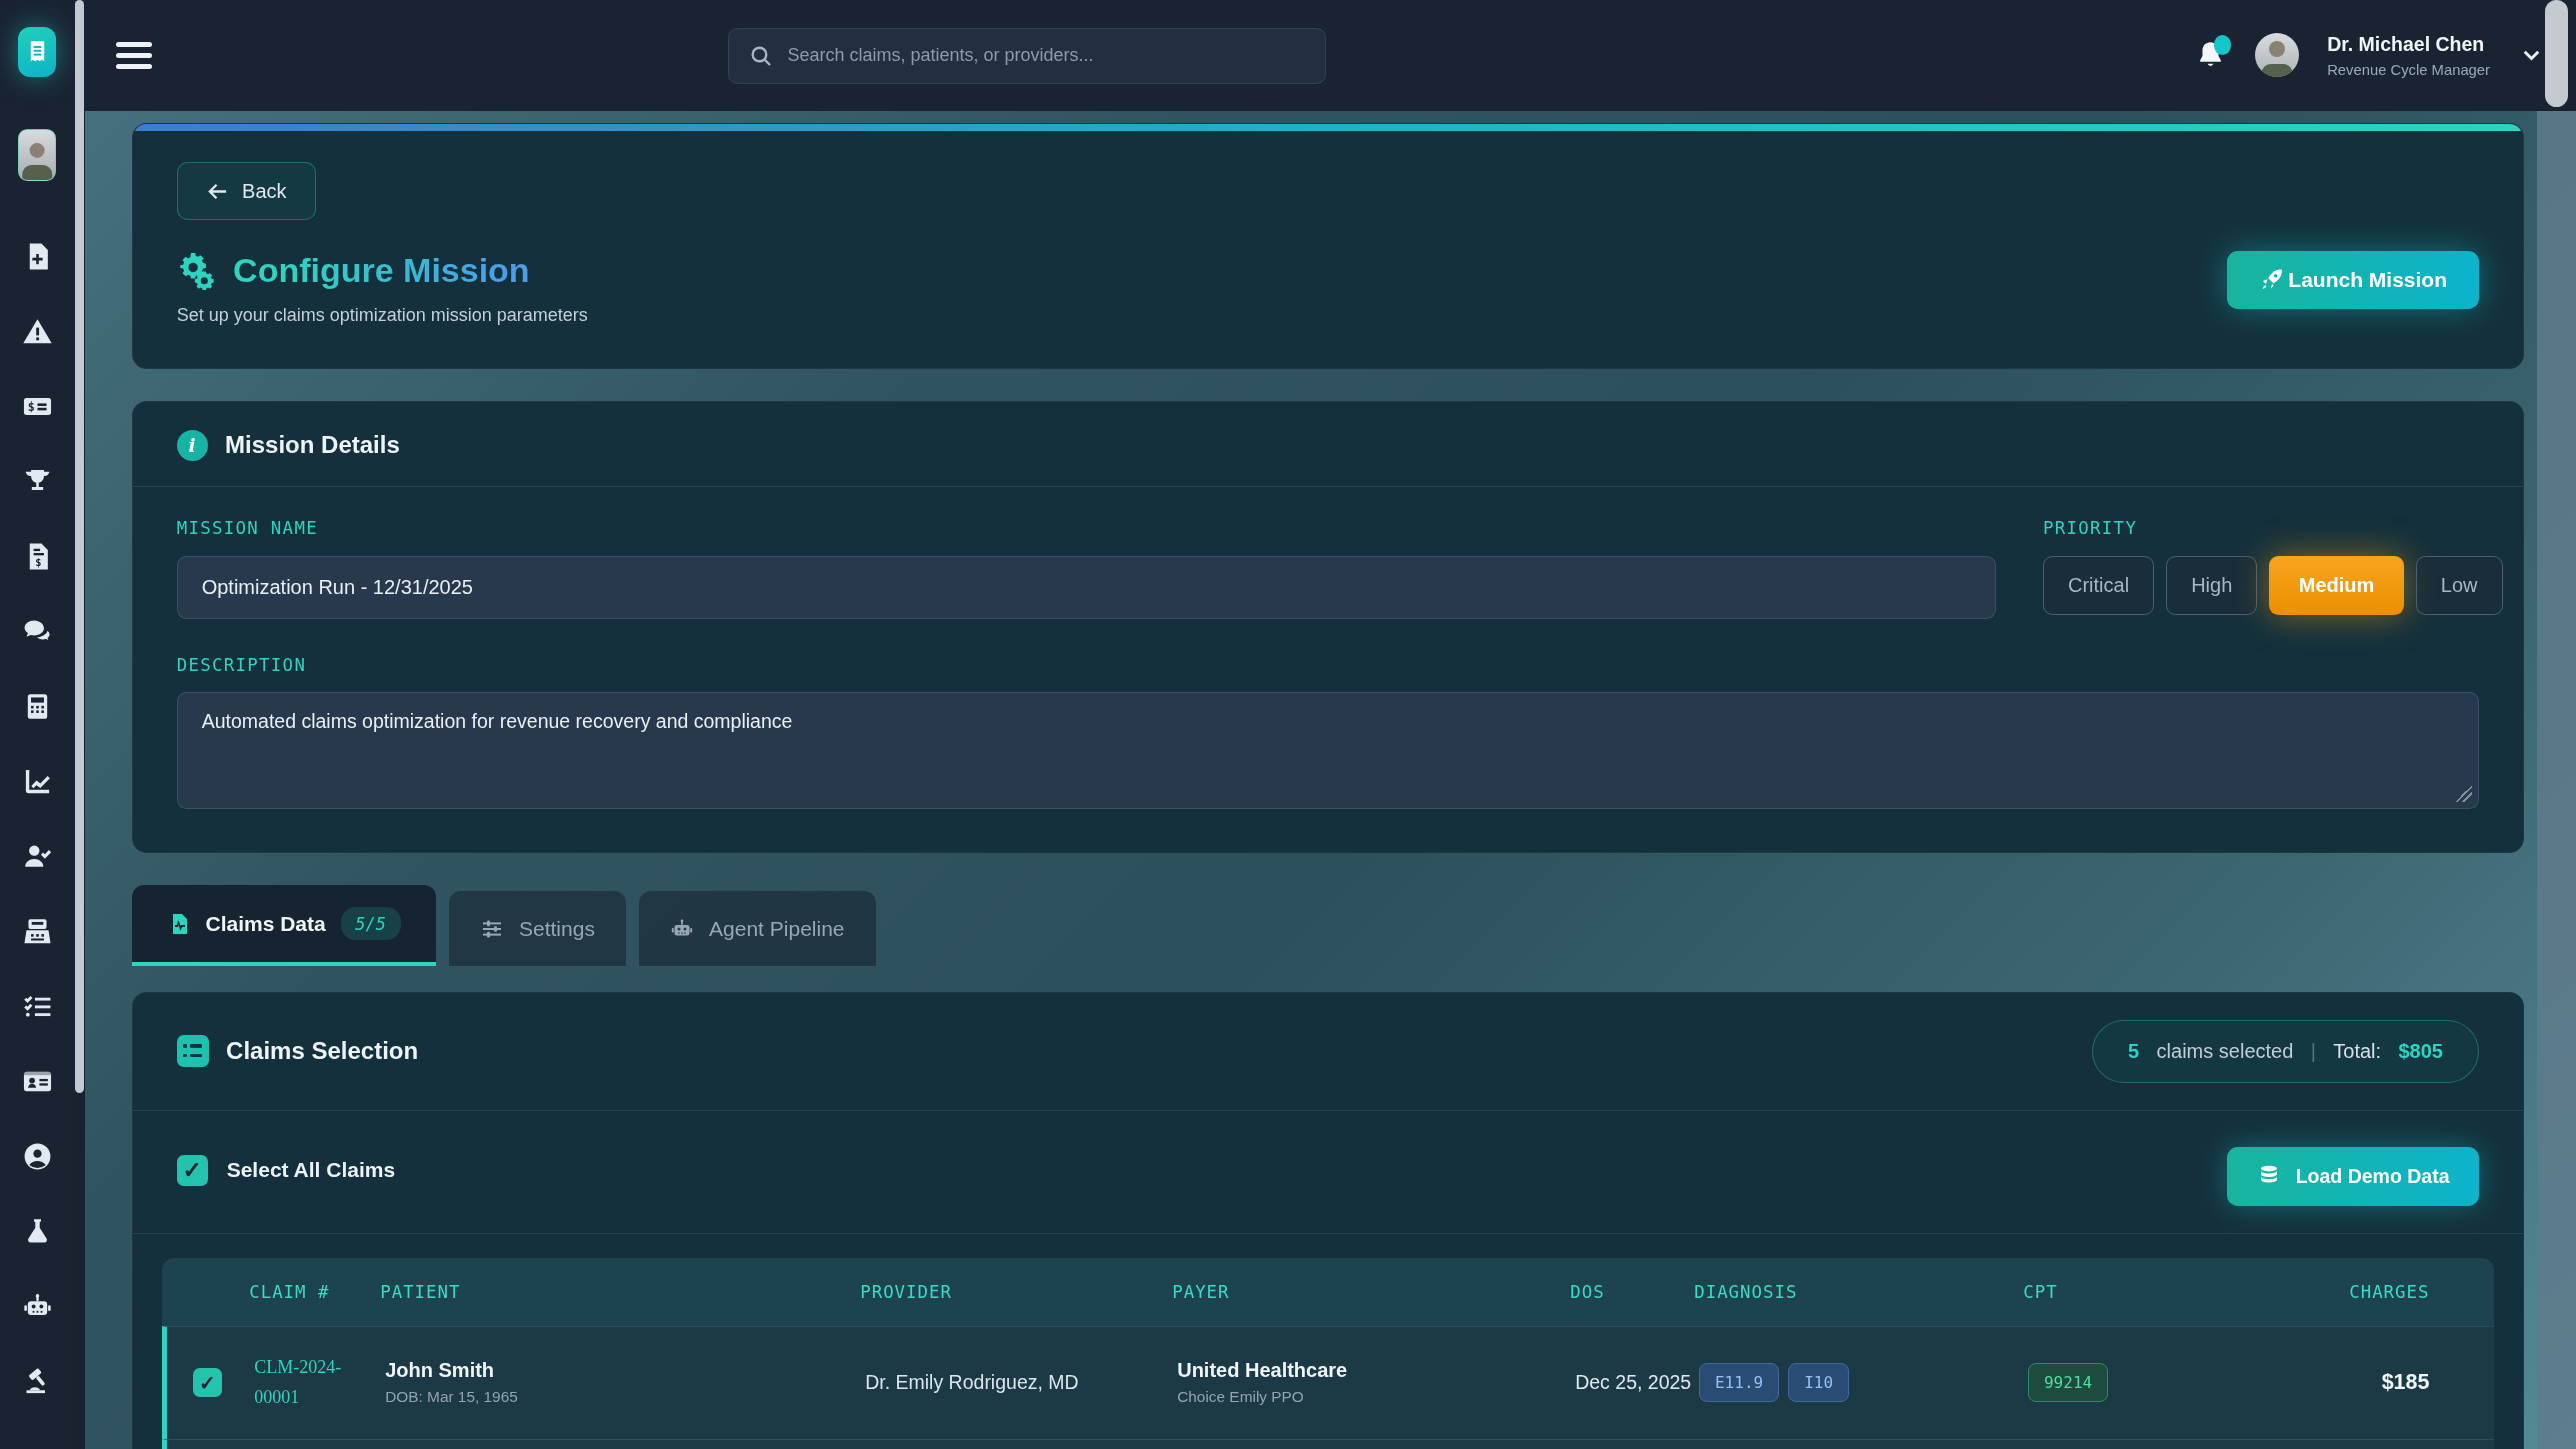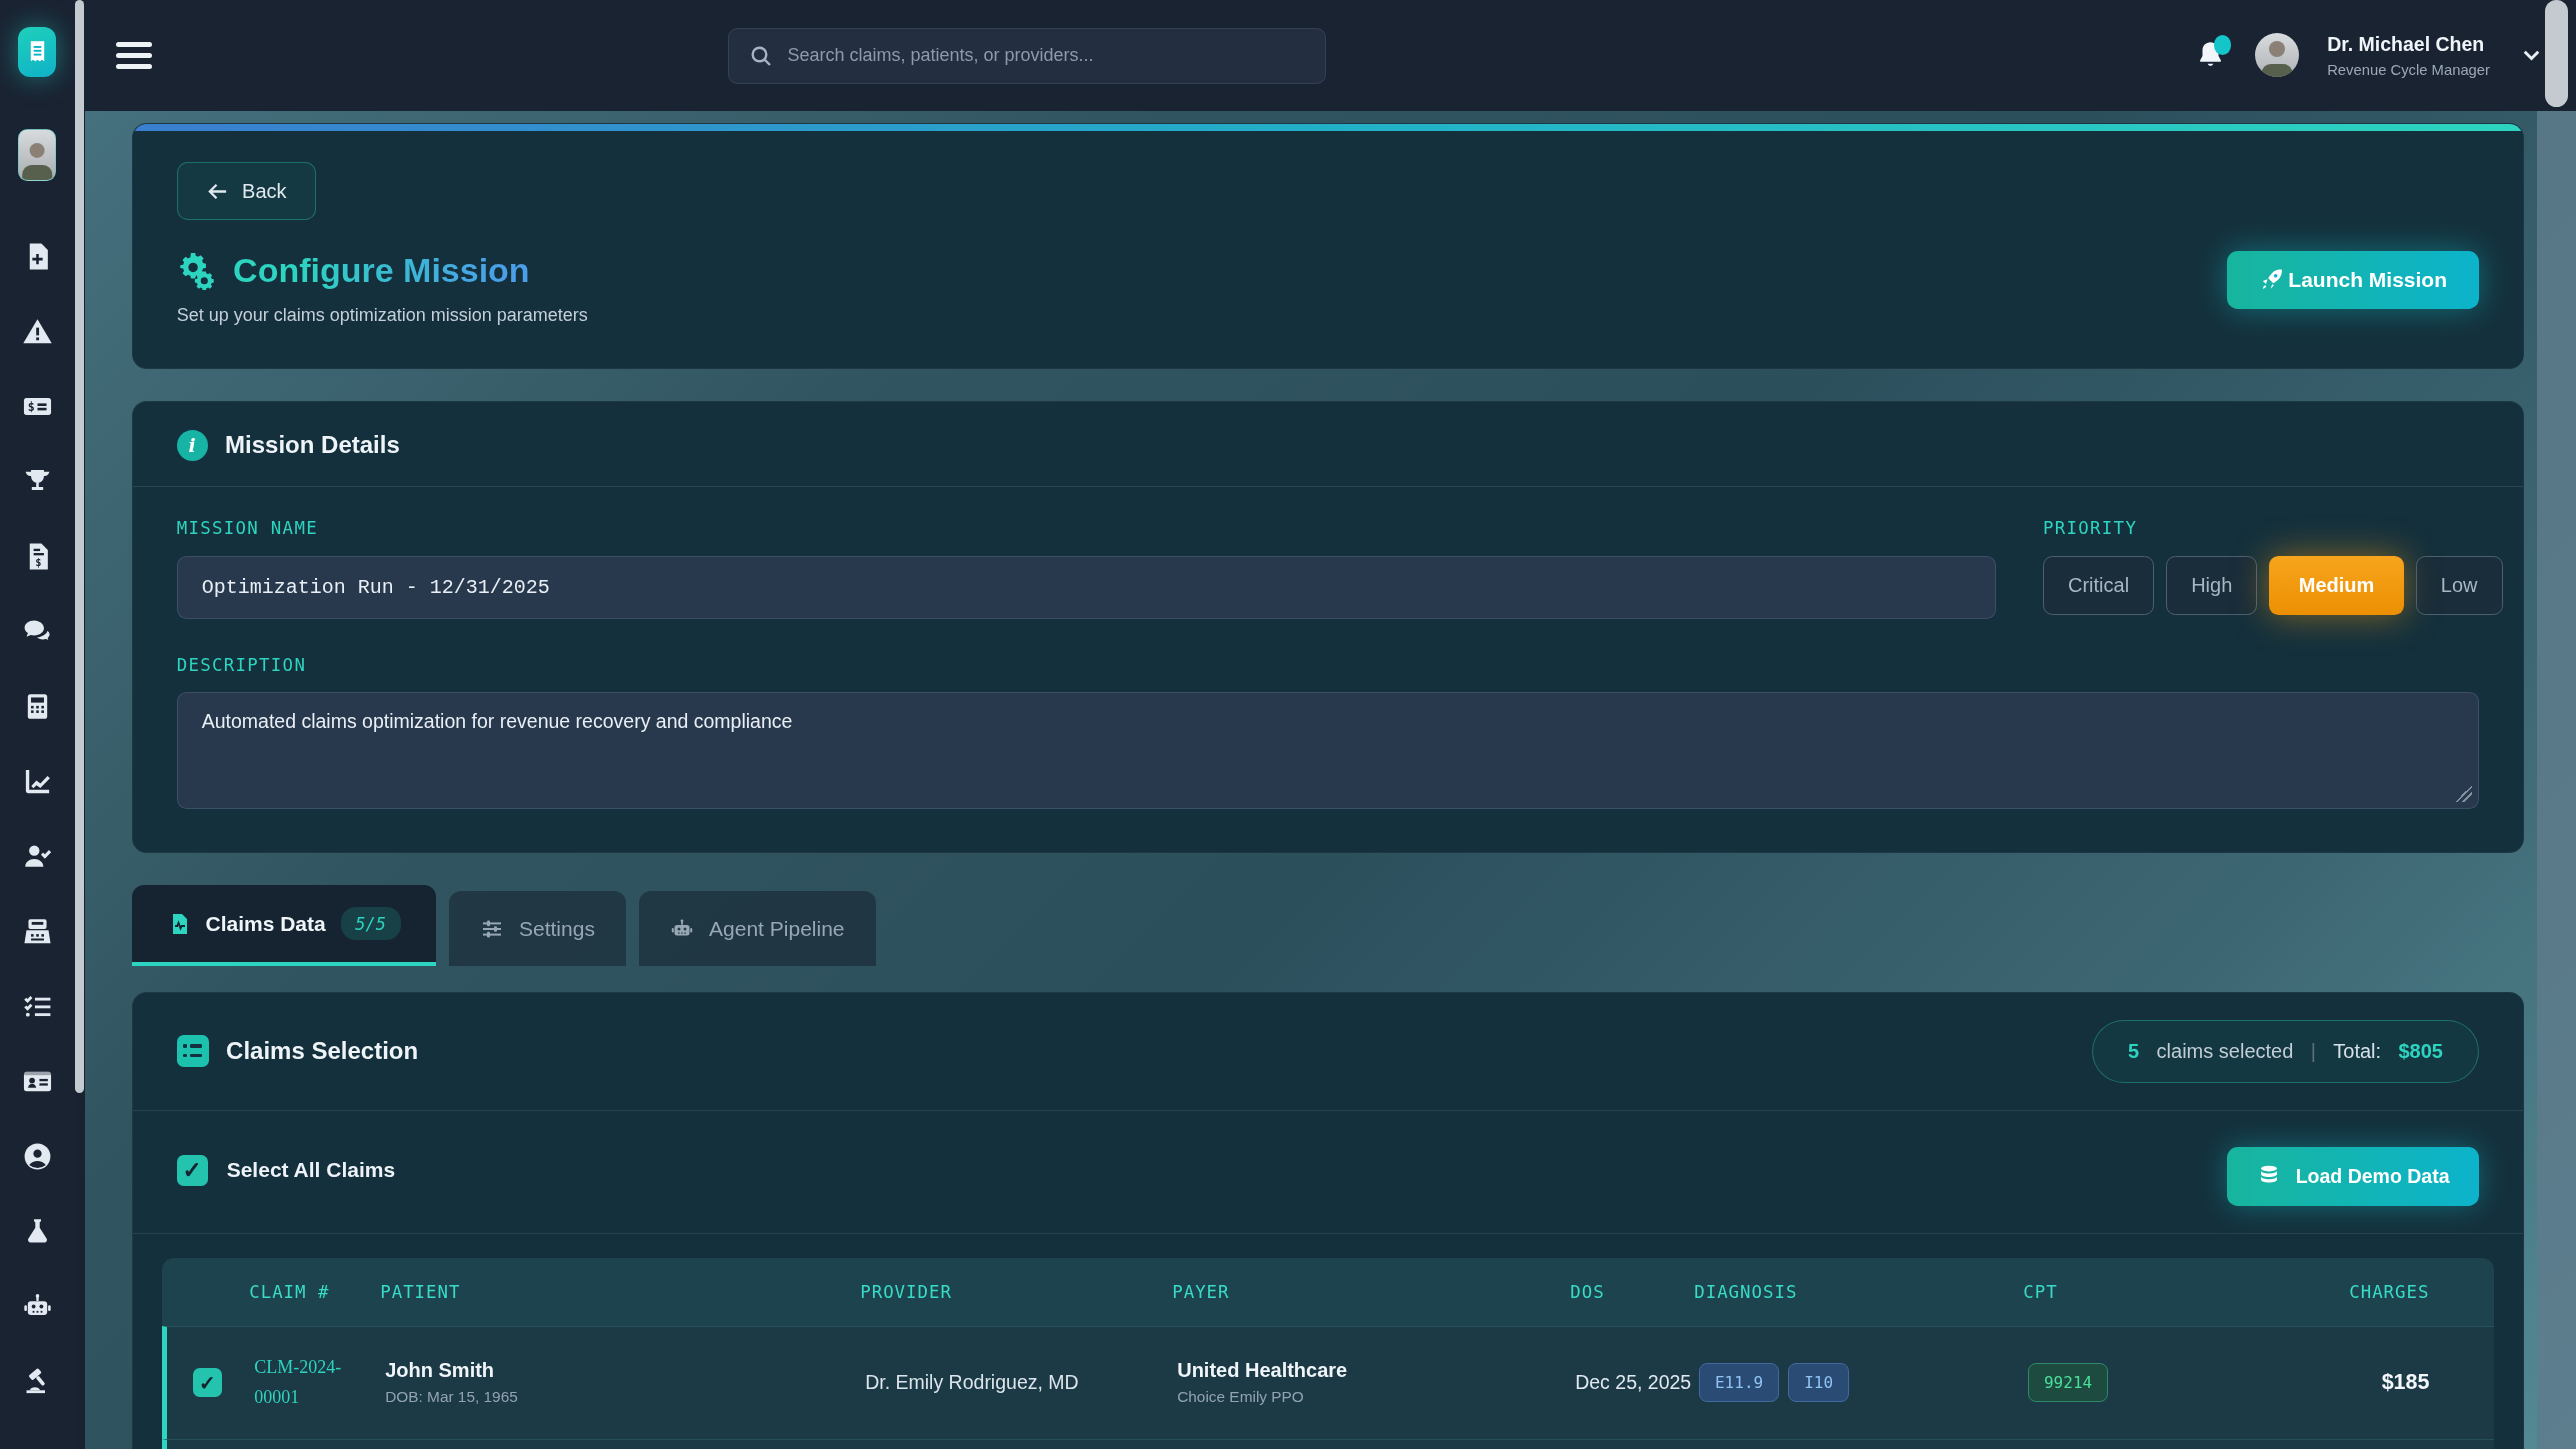--- a/index.html
+++ b/index.html
@@ -77,21 +77,21 @@
   .cd-head { display:flex; align-items:center; gap:17.4px; padding:28px 44px 25.5px; border-bottom:1.3px solid rgba(150,185,195,.16); }
   .info-ic { width:31px; height:31px; border-radius:50%; background:#17b3a4; color:#fff; display:flex; align-items:center; justify-content:center;
      font-size:19px; font-weight:bold; font-family:"DejaVu Serif",serif; font-style:italic; }
   .cd-title { font-size:24px; font-weight:bold; color:#eef4f8; }
   .cd-body { padding:31px 44px 43px; }
   .field-label { font-family:"DejaVu Sans Mono",monospace; font-size:17.4px; letter-spacing:1.3px; color:#2dd4bf; }
   .row-fields { display:flex; gap:47px; }
   .f-name { flex:1; }
   .f-priority { width:436px; flex-shrink:0; }
   .text-input { margin-top:17.4px; width:100%; height:63px; background:#28394e; border:1.3px solid rgba(130,160,190,.22); border-radius:9.4px;
-     color:#e9eff5; font-size:20px; padding:14px 24px; outline:none; font-family:Liberation Mono, monospace; }
+     color:#e9eff5; font-size:20px; padding:14px 24px; outline:none; font-family:Liberation Sans, sans-serif; }
   .prio-row { margin-top:17.4px; display:flex; gap:12px; }
   .prio-btn { height:59px; padding:0 24px; border-radius:9.4px; background:rgba(30,42,56,.45);
      border:1.3px solid #4e5f72; color:#a9b6c4; font-size:20px; cursor:pointer; }
   .prio-btn.selected { background:linear-gradient(180deg,#f7a51d,#ec8f02); border:none; color:#fff; font-weight:bold;
      box-shadow:0 0 35px rgba(247,160,20,.5); padding:0 29.5px; }
   .f-desc { margin-top:36px; }
   .textarea { margin-top:17.4px; width:100%; height:117px; background:#28394e; border:1.3px solid rgba(130,160,190,.22); border-radius:9.4px;
      color:#e9eff5; font-size:19.5px; padding:17.4px 24px; outline:none; resize:none; font-family:"Liberation Sans",sans-serif; position:relative; display:block; }
   .ta-wrap { position:relative; }
   .ta-grip { position:absolute; right:6.7px; bottom:6.7px; width:17.4px; height:17.4px;

